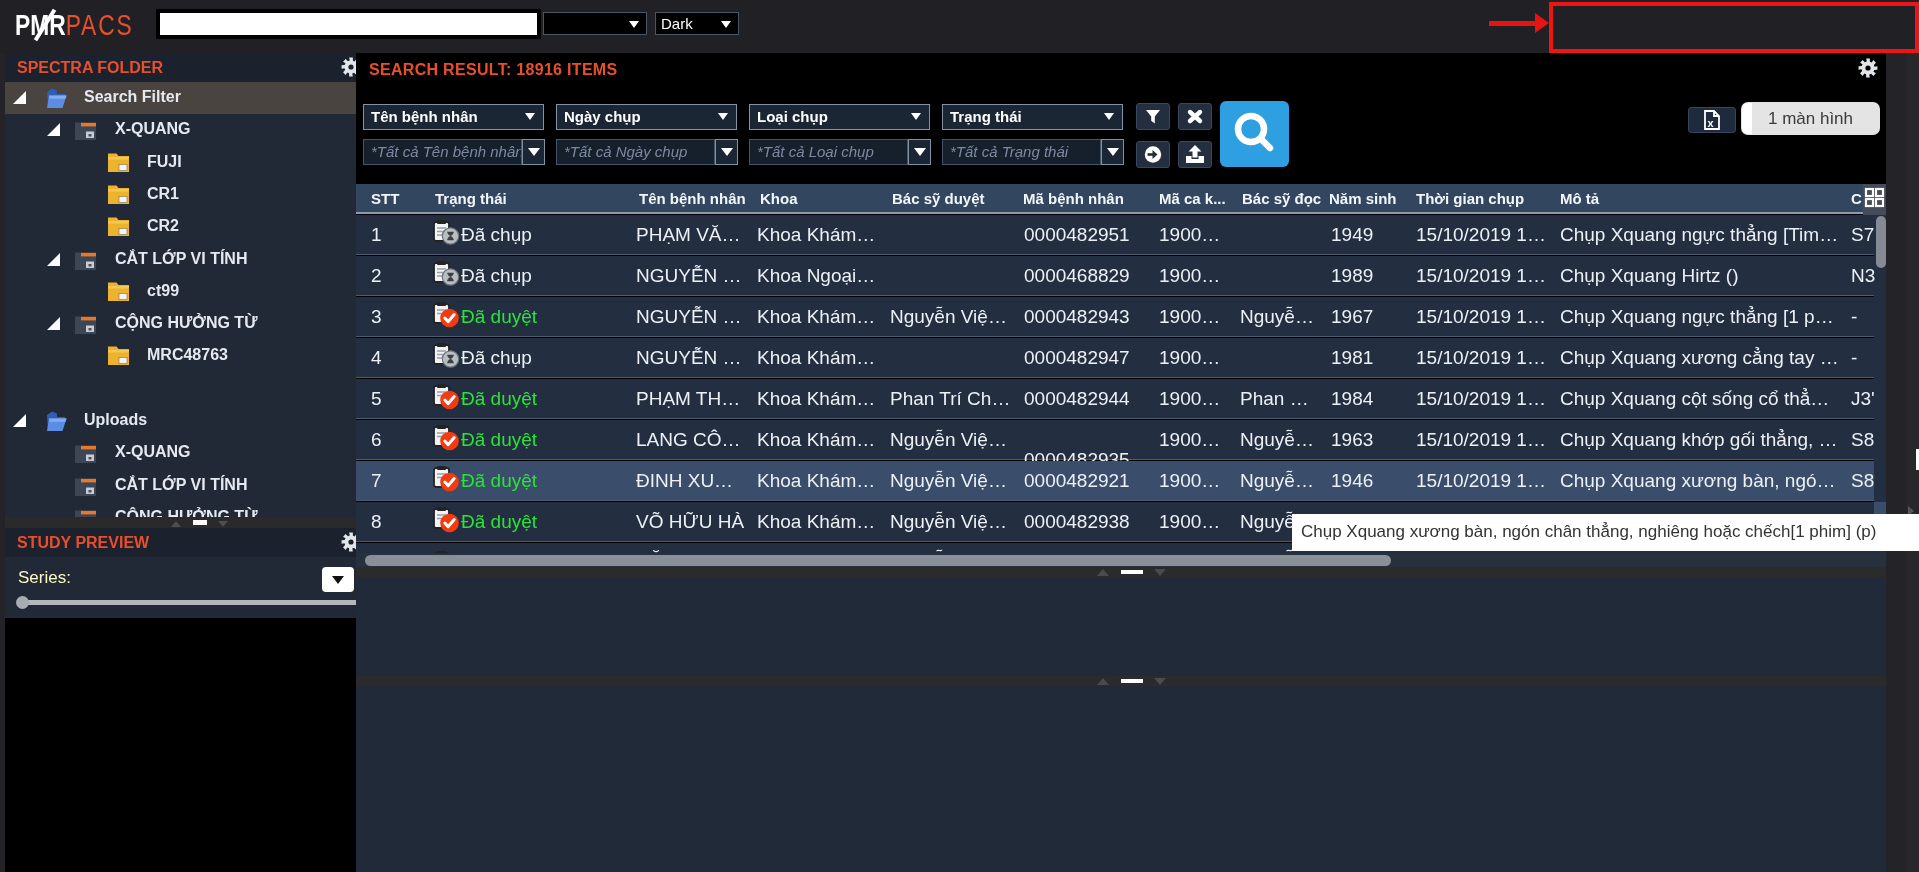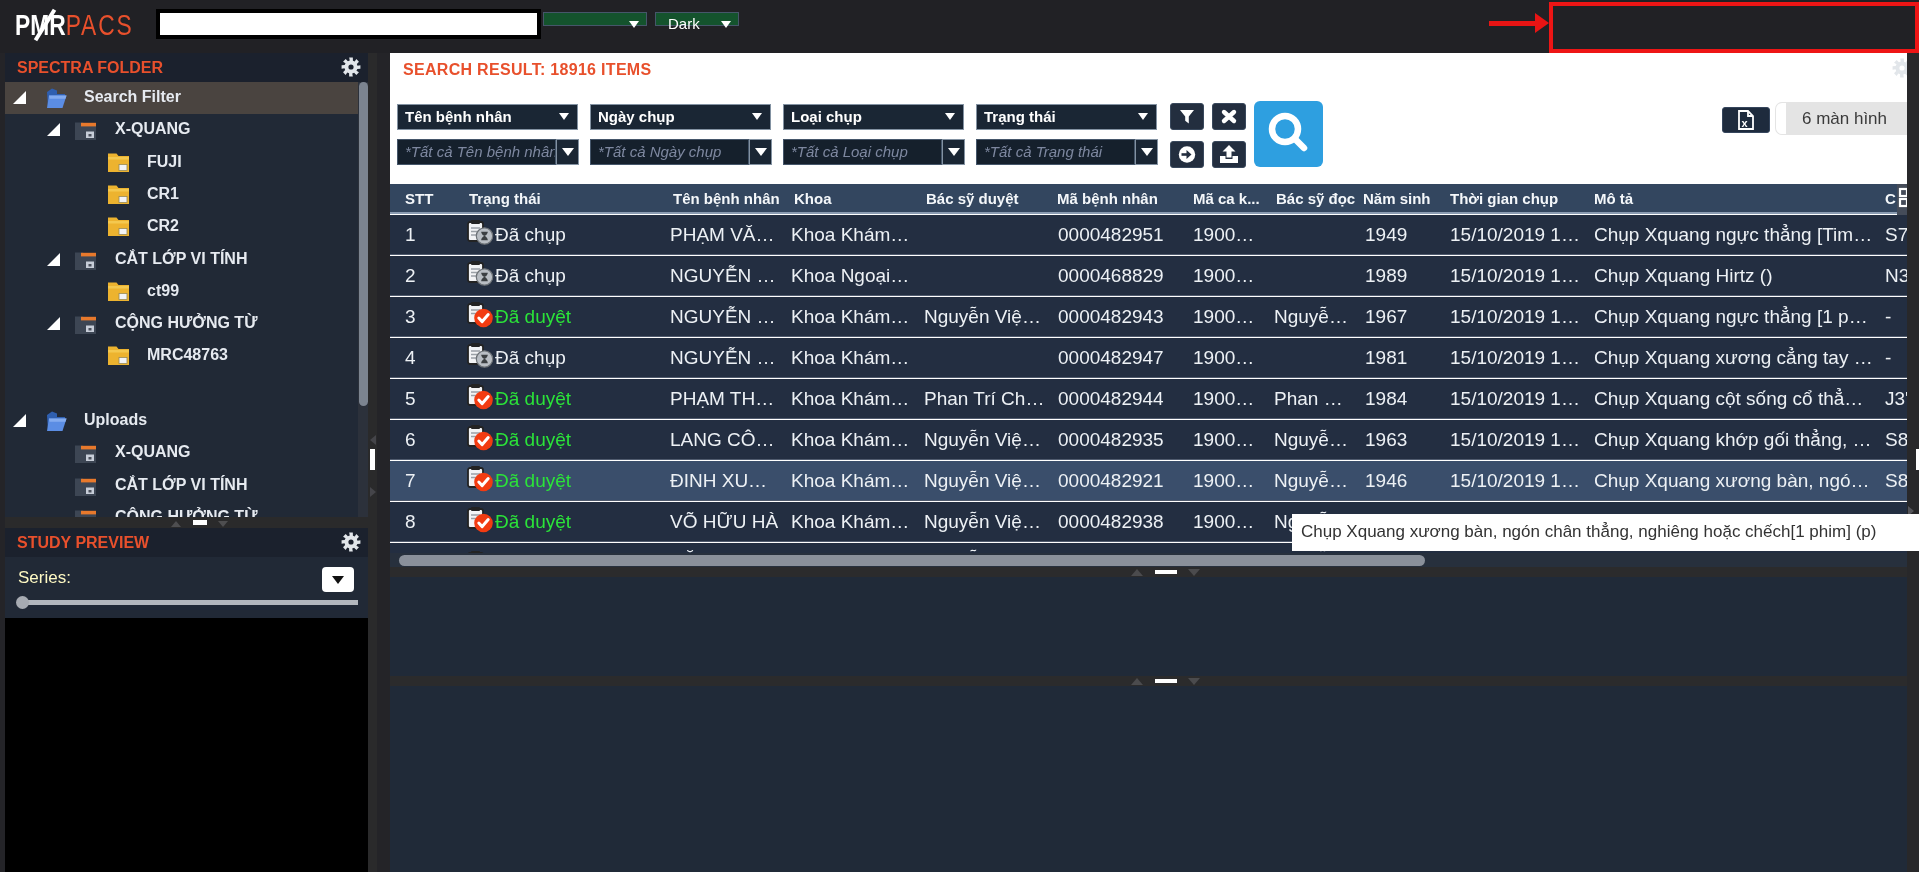--- a/index.html
+++ b/index.html
@@ -5,21 +5,21 @@
 * { margin:0; padding:0; box-sizing:border-box; }
 html,body { width:1919px; height:872px; overflow:hidden; background:#242428; font-family:"Liberation Sans", sans-serif; }
 .abs { position:absolute; }
 #page { position:relative; width:1919px; height:872px; overflow:hidden; }
 
 
 #topbar { left:0; top:0; width:1919px; height:53px; background:#212125; }
 #logo { left:15px; top:8px; font-size:30px; font-weight:bold; color:#fff; transform:scaleX(0.76); transform-origin:0 0; white-space:nowrap; }
 #logo .pacs { color:#e8502c; font-weight:normal; letter-spacing:2.5px; }
 #tb-input { left:156px; top:9px; width:385px; height:30px; background:#fff; border:4px solid #000; }
-.tb-sel { height:14px; background:#14532d; border:1px solid #46566a; color:#fff; font-size:15px; line-height:21px; padding-left:12px; }
+.tb-sel { height:23px; background:#000000; border:1px solid #46566a; color:#fff; font-size:15px; line-height:21px; padding-left:5px; }
 .tb-sel .car { position:absolute; right:7px; top:8px; width:0; height:0; border-left:5px solid transparent; border-right:5px solid transparent; border-top:7px solid #fff; }
 #tb-sel1 { left:543px; top:12px; width:104px; }
 #tb-sel2 { left:655px; top:12px; width:84px; }
 #red-arrow-line { left:1489px; top:21px; width:47px; height:5px; background:#e81414; }
 #red-arrow-head { left:1535px; top:13px; width:0; height:0; border-top:10px solid transparent; border-bottom:10px solid transparent; border-left:14px solid #e81414; }
 #red-box { left:1549px; top:2px; width:370px; height:51px; border:4px solid #ee1515; }
 
 
 #side { left:5px; top:53px; width:363px; height:819px; background:#212936; }
 .panel-head { left:0; width:363px; height:29px; background:#1b212d; }
@@ -48,21 +48,21 @@
 
 #vsplit { left:368px; top:53px; width:9px; height:819px; background:#2a2a2b; }
 #vsplit .dash { position:absolute; left:2px; top:396px; width:5px; height:21px; background:#fff; }
 #vsplit .t-l { position:absolute; left:2px; top:382px; width:0; height:0; border-top:5px solid transparent; border-bottom:5px solid transparent; border-right:6px solid #45454a; }
 #vsplit .t-r { position:absolute; left:2px; top:434px; width:0; height:0; border-top:5px solid transparent; border-bottom:5px solid transparent; border-left:6px solid #45454a; }
 #rsplit { left:1907px; top:53px; width:12px; height:819px; background:#28282a; }
 #rsplit .t-r { position:absolute; left:1px; top:453px; width:0; height:0; border-top:5px solid transparent; border-bottom:5px solid transparent; border-left:6px solid #55555a; }
 #rsplit .dash { position:absolute; left:9px; top:396px; width:3px; height:21px; background:#fff; }
 
 
-#main { left:390px; top:53px; width:1530px; height:819px; background:#ffffff; }
+#main { left:356px; top:53px; width:1530px; height:819px; background:#000000; }
 #mtitle { position:absolute; left:13px; top:8px; font-size:16px; font-weight:bold; color:#e8502c; letter-spacing:0.3px; }
 .fsel { position:absolute; top:51px; width:181px; height:26px; background:#1a2634; border:1px solid #8392a2; color:#fff; font-size:15px; font-weight:bold; line-height:24px; padding-left:7px; }
 .fsel .car { position:absolute; right:8px; top:8px; width:0; height:0; border-left:5px solid transparent; border-right:5px solid transparent; border-top:7px solid #fff; }
 .finp { position:absolute; top:86px; width:159px; height:26px; background:#15202c; border:1px solid #45566a; color:#7e88a0; font-size:15px; font-style:italic; line-height:24px; padding-left:7px; white-space:nowrap; overflow:hidden; }
 .fbtn2 { position:absolute; top:86px; width:23px; height:26px; background:#1a2634; border:1px solid #8392a2; }
 .fbtn2 .car { position:absolute; left:5px; top:8px; width:0; height:0; border-left:6px solid transparent; border-right:6px solid transparent; border-top:8px solid #fff; }
 .sqbtn { position:absolute; width:34px; height:27px; background:#232e3f; border:1px solid #39485c; border-radius:3px; }
 #searchbtn { position:absolute; left:864px; top:48px; width:69px; height:66px; background:#2e9fe0; border-radius:6px; }
 #excelbtn { position:absolute; left:1332px; top:54px; width:48px; height:26px; background:#1e2b3d; border:1px solid #35455c; border-radius:3px; }
 #screenbtn { position:absolute; left:1385px; top:49px; width:139px; height:33px; background:#e4e4e4; border-radius:7px; }
@@ -314,21 +314,21 @@
     </div>
     <div id="excelbtn">
       <svg width="46" height="24" viewBox="0 0 46 24" style="position:absolute;left:0;top:0;">
           <path d="M16 3 h9 l5 5 v13 h-14 z" fill="none" stroke="#fff" stroke-width="1.8"></path>
           <path d="M25 3 v5 h5" fill="none" stroke="#fff" stroke-width="1.8"></path>
           <text x="18.5" y="18.5" font-family="Liberation Sans" font-size="11" font-weight="bold" fill="#fff">x</text>
         </svg>
     </div>
     <div id="screenbtn">
         <span class="notch"></span>
-        <span class="txt">6 màn hình</span>
+        <span class="txt">1 màn hình</span>
       </div>
     <div id="thead">
       <span style="left:15px;">STT</span>
       <span style="left:79px;">Trạng thái</span>
       <span style="left:283px;">Tên bệnh nhân</span>
       <span style="left:404px;">Khoa</span>
       <span style="left:536px;">Bác sỹ duyệt</span>
       <span style="left:667px;">Mã bệnh nhân</span>
       <span style="left:803px;">Mã ca k...</span>
       <span style="left:886px;">Bác sỹ đọc</span>
@@ -462,21 +462,21 @@
             <rect x="1" y="3" width="15" height="19" rx="2" fill="#f2f3f5" stroke="#232323" stroke-width="1.8"></rect>
             <rect x="4" y="1" width="9" height="4" rx="1" fill="#232323"></rect>
             <path d="M4 9 h9 M4 12.5 h9" stroke="#9aa0a6" stroke-width="1.4"></path>
             <circle cx="16.5" cy="17" r="9.3" fill="#f23b11"></circle>
             <path d="M11.8 17 l3.4 3.6 l6 -7" stroke="#fff" stroke-width="3" fill="none" stroke-linecap="round" stroke-linejoin="round"></path>
           </svg>
           <span style="left:105px;" class="grn">Đã duyệt</span>
 <span style="left:280px;">LANG CÔ…</span>
           <span style="left:401px;">Khoa Khám…</span>
           <span style="left:534px;">Nguyễn Việ…</span>
-<span style="left:668px;">0000482935</span>
+<span style="left:668px;margin-top:20px;">0000482935</span>
           <span style="left:803px;">1900…</span>
           <span style="left:884px;">Nguyễ…</span>
 <span style="left:975px;">1963</span>
           <span style="left:1060px;">15/10/2019 1…</span>
           <span style="left:1204px;">Chụp Xquang khớp gối thẳng, …</span>
 <span style="left:1495px;">S8</span>
 </div>
     <div class="drow sel" style="top:408px;">
 <span style="left:15px;">7</span>
           <svg class="icon" width="27" height="28" viewBox="0 0 27 28">

